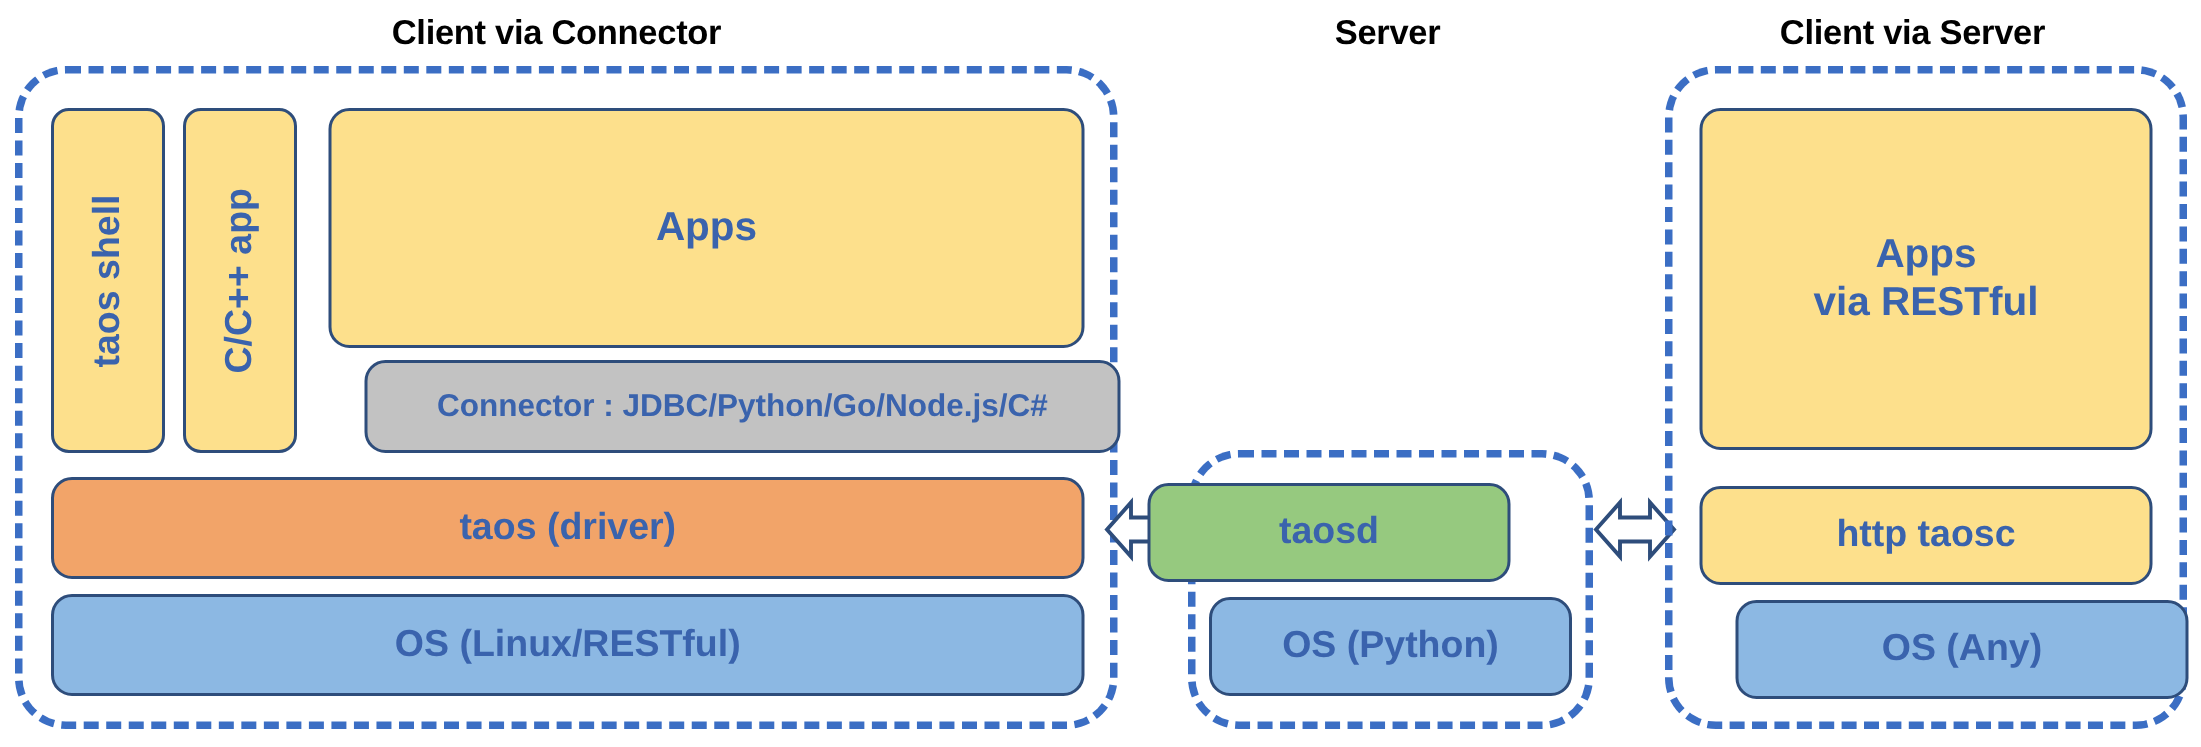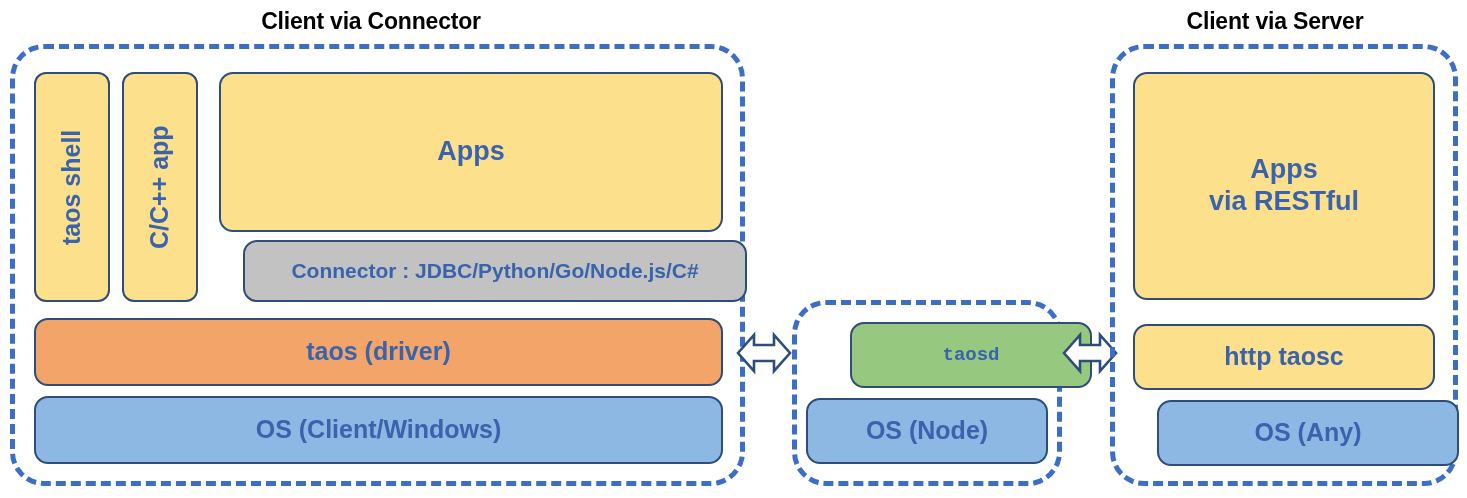--- a/index.html
+++ b/index.html
@@ -73,48 +73,49 @@
   }
   .arrow-wrap svg { display: block; }
 </style>
 </head>
 <body>
 
 <div id="canvas">
 
   <div class="panel-title" style="left:206px; top:8px; width:330px;">Client via Connector</div>
 
+  <div class="panel-title" style="left:800px; top:8px; width:250px;">Server</div>
 
   <div class="panel-title" style="left:1110px; top:8px; width:330px;">Client via Server</div>
 
   <div class="dashed-group" style="left:10px; top:44px; width:735px; height:442px;"></div>
 
   <div class="box fill-yellow vertical" style="left:34px; top:72px; width:76px; height:230px; font-size:25px;">taos shell</div>
 
   <div class="box fill-yellow vertical" style="left:122px; top:72px; width:76px; height:230px; font-size:25px;">C/C++ app</div>
 
   <div class="box fill-yellow" style="left:219px; top:72px; width:504px; height:160px; font-size:27px;">Apps</div>
 
   <div class="box fill-gray" style="left:219px; top:240px; width:504px; height:62px; font-size:21px;margin-left:24px;">Connector : JDBC/Python/Go/Node.js/C#</div>
 
   <div class="box fill-orange" style="left:34px; top:318px; width:689px; height:68px; font-size:25px;">taos (driver)</div>
 
-  <div class="box fill-blue" style="left:34px; top:396px; width:689px; height:68px; font-size:25px;">OS (Client/Windows)</div>
+  <div class="box fill-blue" style="left:34px; top:396px; width:689px; height:68px; font-size:25px;">OS (Linux/RESTful)</div>
 
   <div class="arrow-wrap" style="left:736px; top:327px;">
     <svg width="56" height="52" viewBox="0 0 56 52">
       <path d="M2 26 L18 8 L18 18 L38 18 L38 8 L54 26 L38 44 L38 34 L18 34 L18 44 Z" fill="#ffffff" stroke="#2e4d7b" stroke-width="2.6" stroke-linejoin="miter"></path>
     </svg>
   </div>
 
   <div class="dashed-group" style="left:792px; top:300px; width:270px; height:186px;"></div>
 
-  <div class="box fill-green" style="left:850px; top:322px; width:242px; height:66px; font-size:19px;font-family:Liberation Mono, monospace;">taosd</div>
+  <div class="box fill-green" style="left:765px; top:322px; width:242px; height:66px; font-size:25px;">taosd</div>
 
-  <div class="box fill-blue" style="left:806px; top:398px; width:242px; height:66px; font-size:25px;">OS (Node)</div>
+  <div class="box fill-blue" style="left:806px; top:398px; width:242px; height:66px; font-size:25px;">OS (Python)</div>
 
   <div class="arrow-wrap" style="left:1062px; top:327px;">
     <svg width="56" height="52" viewBox="0 0 56 52">
       <path d="M2 26 L18 8 L18 18 L38 18 L38 8 L54 26 L38 44 L38 34 L18 34 L18 44 Z" fill="#ffffff" stroke="#2e4d7b" stroke-width="2.6" stroke-linejoin="miter"></path>
     </svg>
   </div>
 
   <div class="dashed-group" style="left:1110px; top:44px; width:348px; height:442px;"></div>
 
   <div class="box fill-yellow" style="left:1133px; top:72px; width:302px; height:228px; font-size:27px;">Apps

